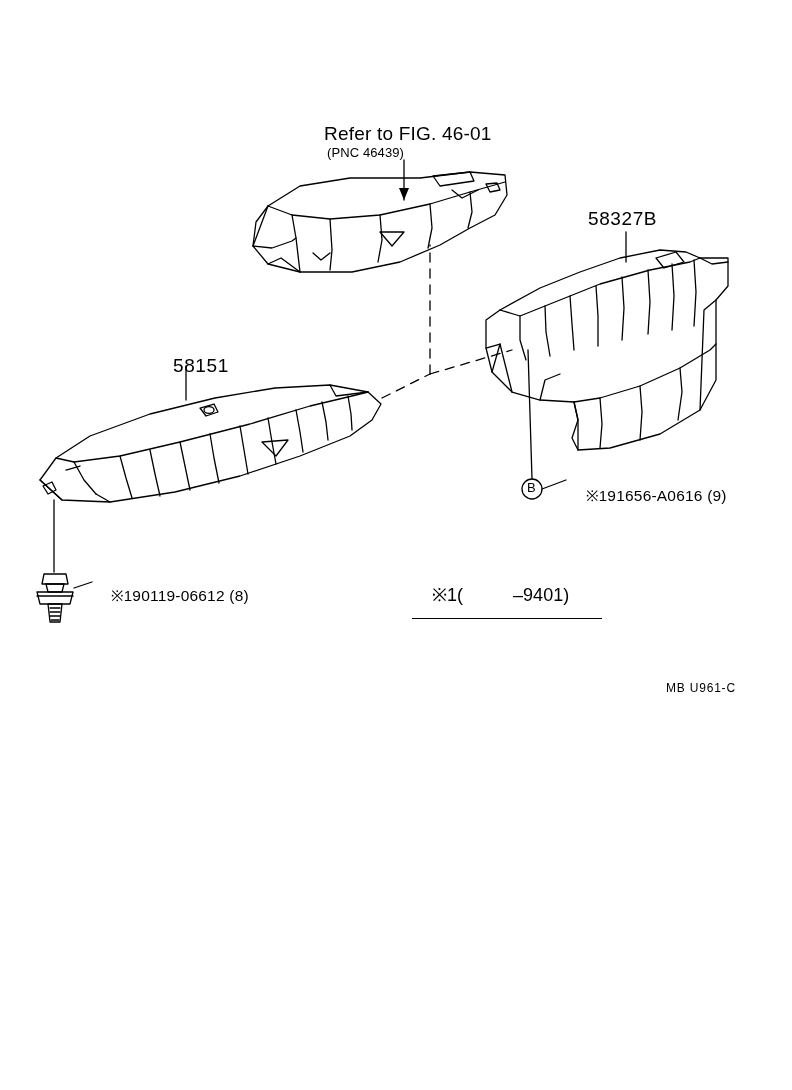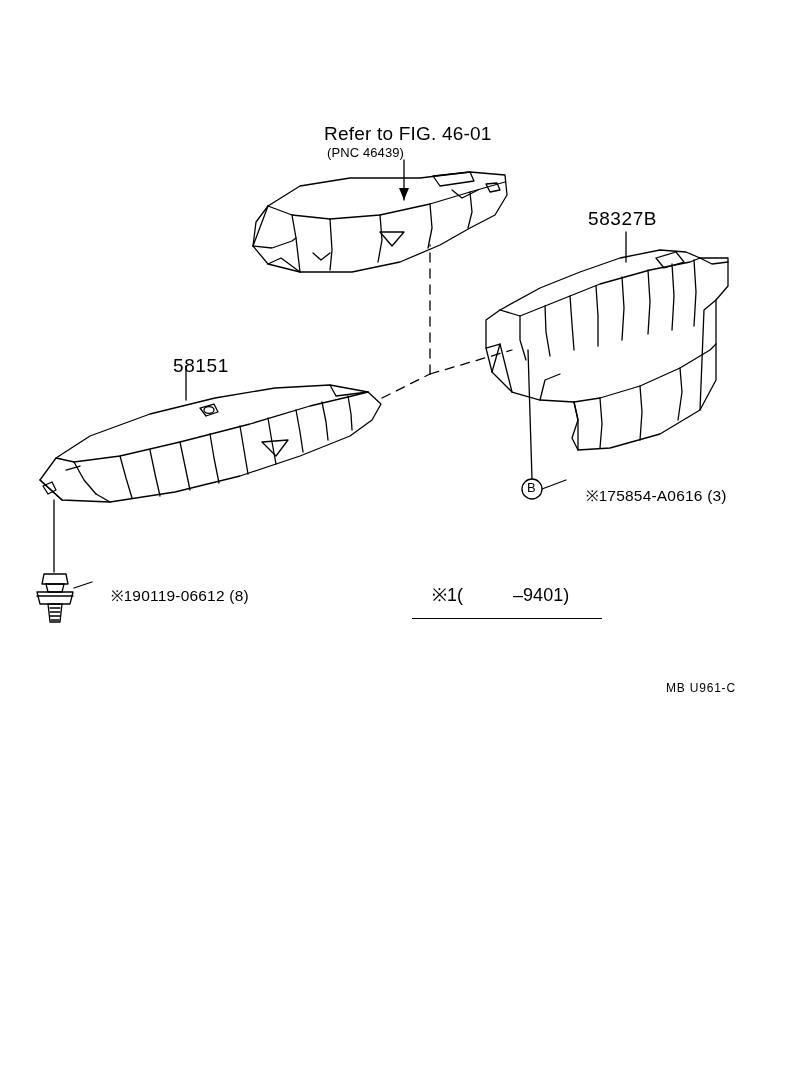--- a/index.html
+++ b/index.html
@@ -178,21 +178,21 @@
 
   <div class="lbl t-part" style="left:588px; top:208px;">58327B</div>
 
   <div class="lbl t-bolt" style="left:93px; top:570px;">
     <span class="mark">※1</span><span>90119-06612 (8)</span>
   </div>
 
   <div class="lbl" style="left:527px; top:481px; font-size:13px;">B</div>
 
   <div class="lbl t-bolt" style="left:568px; top:470px;">
-    <span class="mark">※1</span><span>75854-A0616 (3)</span>
+    <span class="mark">※1</span><span>91656-A0616 (9)</span>
   </div>
 
   <div class="note-row" style="left:412px; top:561px;">
     <span>※1</span><span>(          –9401)</span>
   </div>
   <div class="note-underline" style="left:412px; top:618px; width:190px;"></div>
 
   <div class="lbl t-foot" style="left:666px; top:682px;">MB U961-C</div>
 
 </div>

